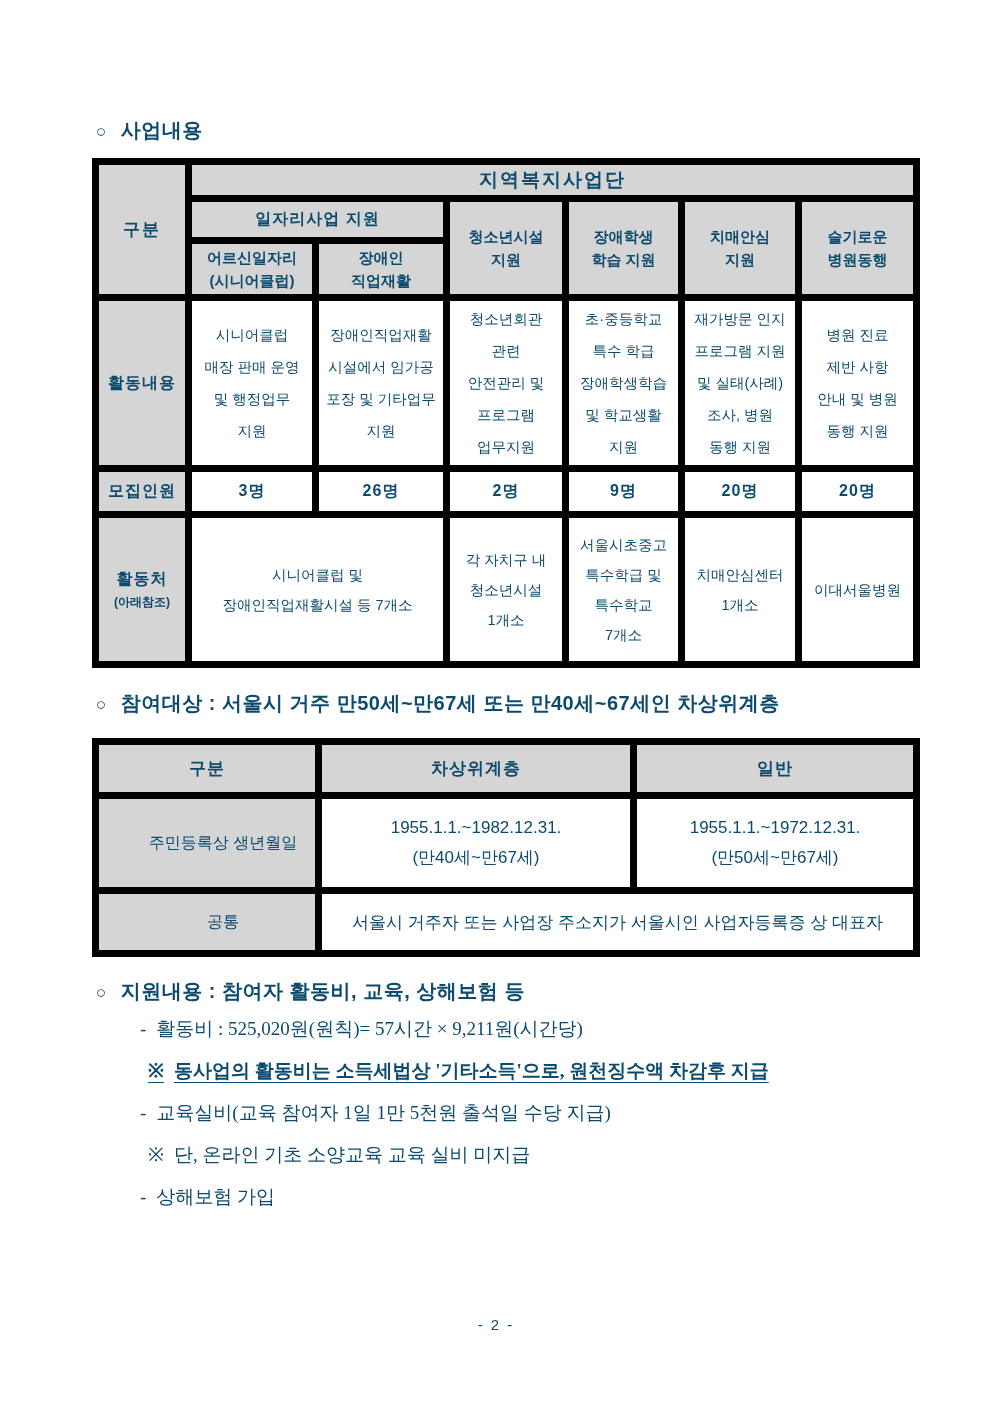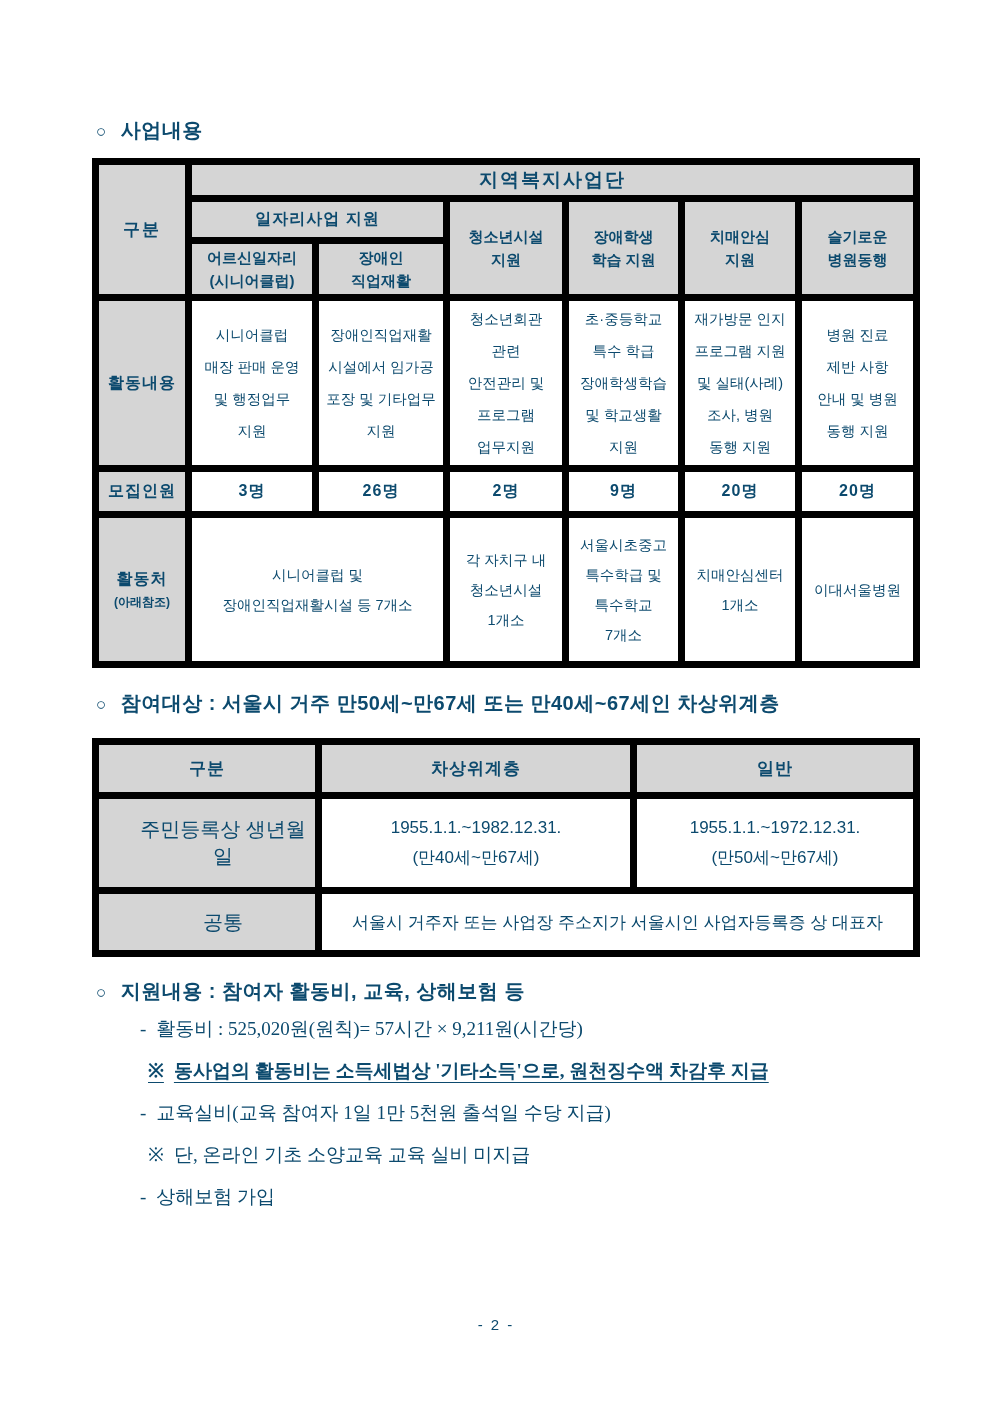--- a/index.html
+++ b/index.html
@@ -44,21 +44,21 @@
   #table1 .recruit { font-size:16px; font-weight:bold; letter-spacing:1px; }
   #table1 .place { font-size:14.5px; line-height:30px; }
   #table1 .rowlabel { font-size:16px; font-weight:bold; letter-spacing:1px; }
   #table1 .rowlabel .note { display:block; font-size:12px; letter-spacing:0; margin-top:4px;text-align:center; }
 
   #table2 { top:738px; width:821px; }
   #table2 td { font-size:17px; }
   #table2 .r1 td { height:54px; font-weight:bold; letter-spacing:1px; }
   #table2 .r2 td { height:95px; }
   #table2 .r3 td { height:63px; }
-  #table2 .lbl { font-size:20px;padding-left:34px; }
+  #table2 .lbl { font-size:16px;padding-left:34px; }
   #table2 .dates { line-height:30px; }
 
   
   .support-list {
     position:absolute; left:92px; top:1016px; width:840px;
     font-family:"Liberation Serif","DejaVu Serif",serif; font-size:19px;
   }
   .support-list .line { margin-bottom:16px; line-height:26px; white-space:nowrap; }
   .support-list .dash { padding-left:48px; }
   .support-list .star { padding-left:56px; }

